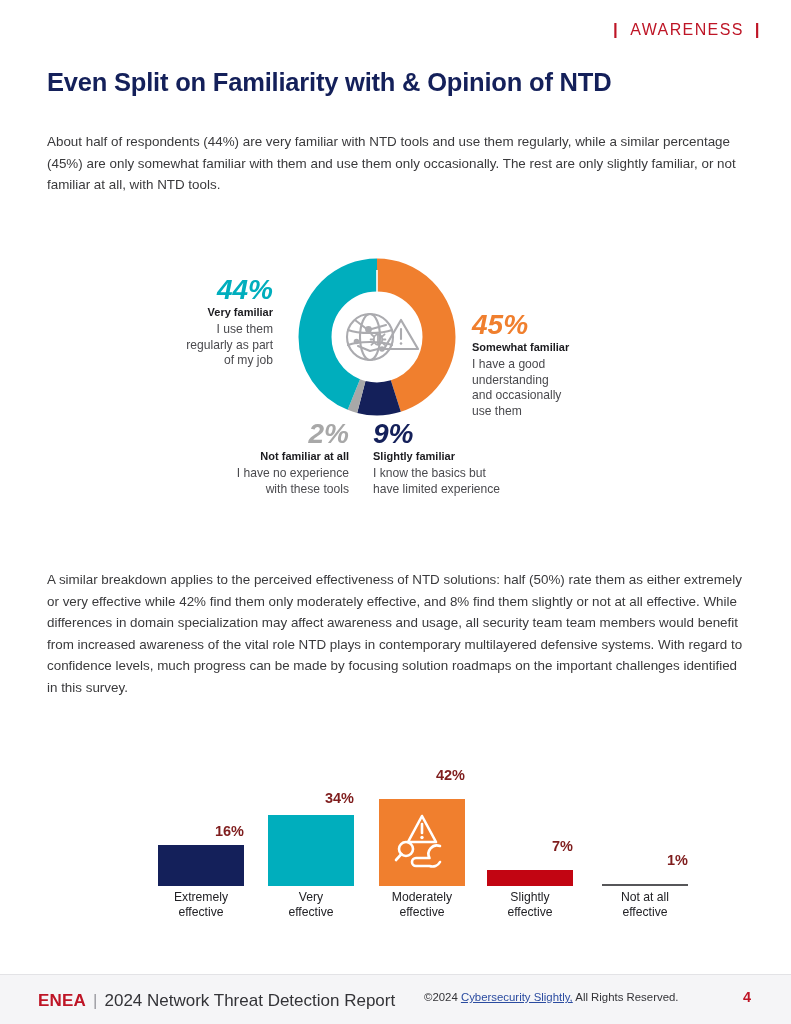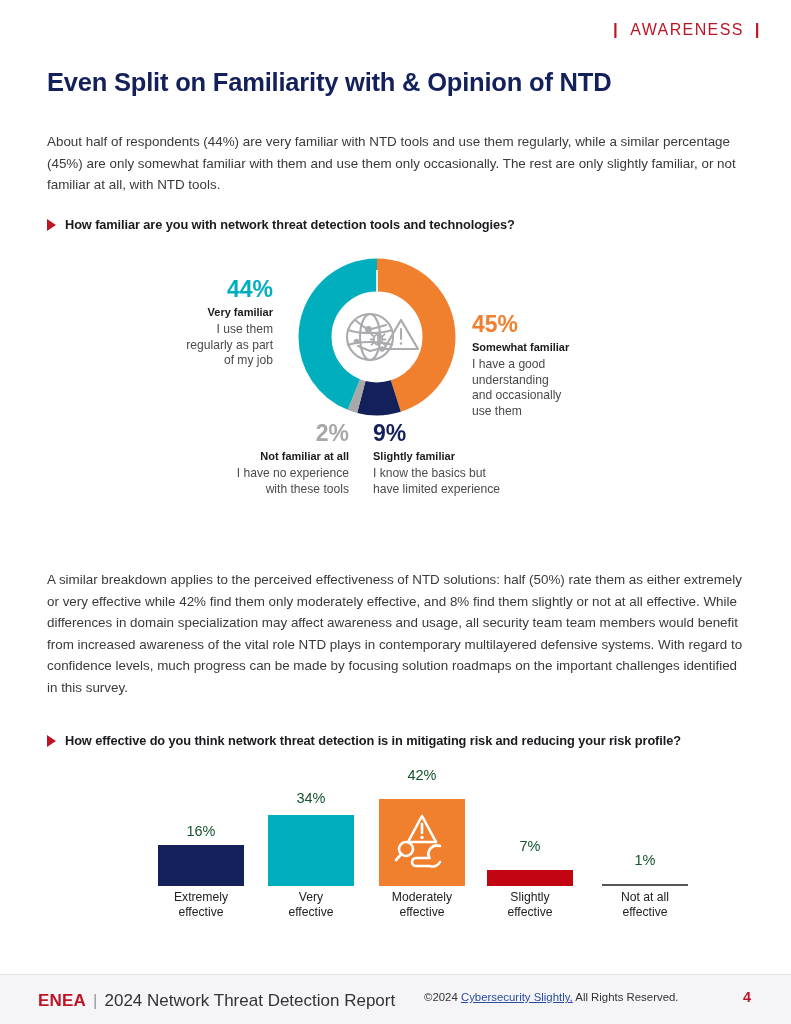--- a/index.html
+++ b/index.html
@@ -50,39 +50,39 @@
   .q-text { font-size: 12.8px; font-weight: 700; color: #1b1b1f; letter-spacing: -0.1px; }
   #q1 { top: 217px; }
   #q2 { top: 733px; }
 
   
   .donut-wrap { position: absolute; left: 0; top: 250px; width: 791px; height: 265px; }
   .donut { position: absolute; left: 298px; top: 8px; width: 158px; height: 158px; }
   .donut svg { display: block; }
 
   .dlabel { position: absolute; }
-  .dlabel .pct { font-size: 23px; font-weight: 700; line-height: 27px; }
+  .dlabel .pct { font-size: 28px; font-weight: 700; line-height: 27px; font-style: italic; }
   .dlabel .ttl { font-size: 11px; font-weight: 700; color: #1b1b1f; line-height: 17px; margin-top: 1px; }
   .dlabel .desc { font-size: 12.1px; color: #4a4a4e; line-height: 15.5px; margin-top: 1px; }
 
   #lbl-very { left: 0px; top: 26px; width: 273px; text-align: right; }
   #lbl-very .pct { color: #00AEBD; }
   #lbl-somewhat { left: 472px; top: 26px; width: 230px; text-align: left; }
   #lbl-somewhat .pct { color: #F07F2E; margin-top: 35px; }
   #lbl-notatall { left: 70px; top: 170px; width: 279px; text-align: right; }
   #lbl-notatall .pct { color: #A8A8A8; }
   #lbl-slightly { left: 373px; top: 170px; width: 260px; text-align: left; }
   #lbl-slightly .pct { color: #14205A; }
 
   
   .barchart { position: absolute; left: 0; top: 770px; width: 791px; height: 160px; }
   .bar-col { position: absolute; width: 86px; }
   .bar-val {
     position: absolute; bottom: 0; left: 0; width: 100%;
-    text-align: center; font-size: 14.5px; font-weight: 400; color: #14532d;
+    text-align: right; font-size: 14.5px; font-weight: 700; color: #7f1d1d;
   }
   .bar-rect { position: absolute; left: 0; width: 100%; bottom: 0; }
   .bar-cap { position: absolute; left: -12px; width: 110px; text-align: center;
              font-size: 12.2px; line-height: 15px; color: #222226; top: 120px; }
   .bar-icon { position: absolute; left: 50%; transform: translateX(-50%); top: 10px; }
 
   
   .footer-sep { position: absolute; left: 0; top: 974px; width: 791px; height: 1px; background: #e3e3e6; }
   .footer { position: absolute; left: 0; top: 975px; width: 791px; height: 49px; background: #f5f5f7; }
   .f-left { position: absolute; left: 38px; top: 16px; font-size: 17px; color: #333337; display: flex; gap: 7px; align-items: baseline; }
@@ -100,24 +100,20 @@
   <div class="eyebrow">
     <span class="pipe">|</span>
     <span>AWARENESS</span>
     <span class="pipe">|</span>
   </div>
 
   <h1 class="page-title">Even Split on Familiarity with &amp; Opinion of NTD</h1>
 
   <p class="para" id="para1">About half of respondents (44%) are very familiar with NTD tools and use them regularly, while a similar percentage (45%) are only somewhat familiar with them and use them only occasionally. The rest are only slightly familiar, or not familiar at all, with NTD tools.</p>
 
-  <div class="question" id="q1">
-    <span class="q-arrow"></span>
-    <span class="q-text">How familiar are you with network threat detection tools and technologies?</span>
-  </div>
 
   <div class="donut-wrap">
 
     <div class="donut">
       <svg width="158" height="158" viewBox="0 0 158 158">
 
         <g transform="rotate(-90 79 79)">
 
           <circle cx="79" cy="79" r="62" fill="none" stroke="#F07F2E" stroke-width="33" stroke-dasharray="175.3 214.26" stroke-dashoffset="0"></circle>
 
@@ -188,24 +184,20 @@
     <div class="dlabel" id="lbl-slightly">
       <div class="pct">9%</div>
       <div class="ttl">Slightly familiar</div>
       <div class="desc" style="white-space:pre-line">I know the basics but
 have limited experience</div>
     </div>
   </div>
 
   <p class="para" id="para2">A similar breakdown applies to the perceived effectiveness of NTD solutions: half (50%) rate them as either extremely or very effective while 42% find them only moderately effective, and 8% find them slightly or not at all effective. While differences in domain specialization may affect awareness and usage, all security team team members would benefit from increased awareness of the vital role NTD plays in contemporary multilayered defensive systems. With regard to confidence levels, much progress can be made by focusing solution roadmaps on the important challenges identified in this survey.</p>
 
-  <div class="question" id="q2">
-    <span class="q-arrow"></span>
-    <span class="q-text">How effective do you think network threat detection is in mitigating risk and reducing your risk profile?</span>
-  </div>
 
   <div class="barchart">
 
     <div class="bar-col" style="left:158px; top:0; height:116px;">
       <div class="bar-val" style="bottom:47px;margin-top:37px;">16%</div>
       <div class="bar-rect" style="height:41px; background:#14205A;"></div>
       <div class="bar-cap">
         <div>Extremely</div>
         <div>effective</div>
       </div>

